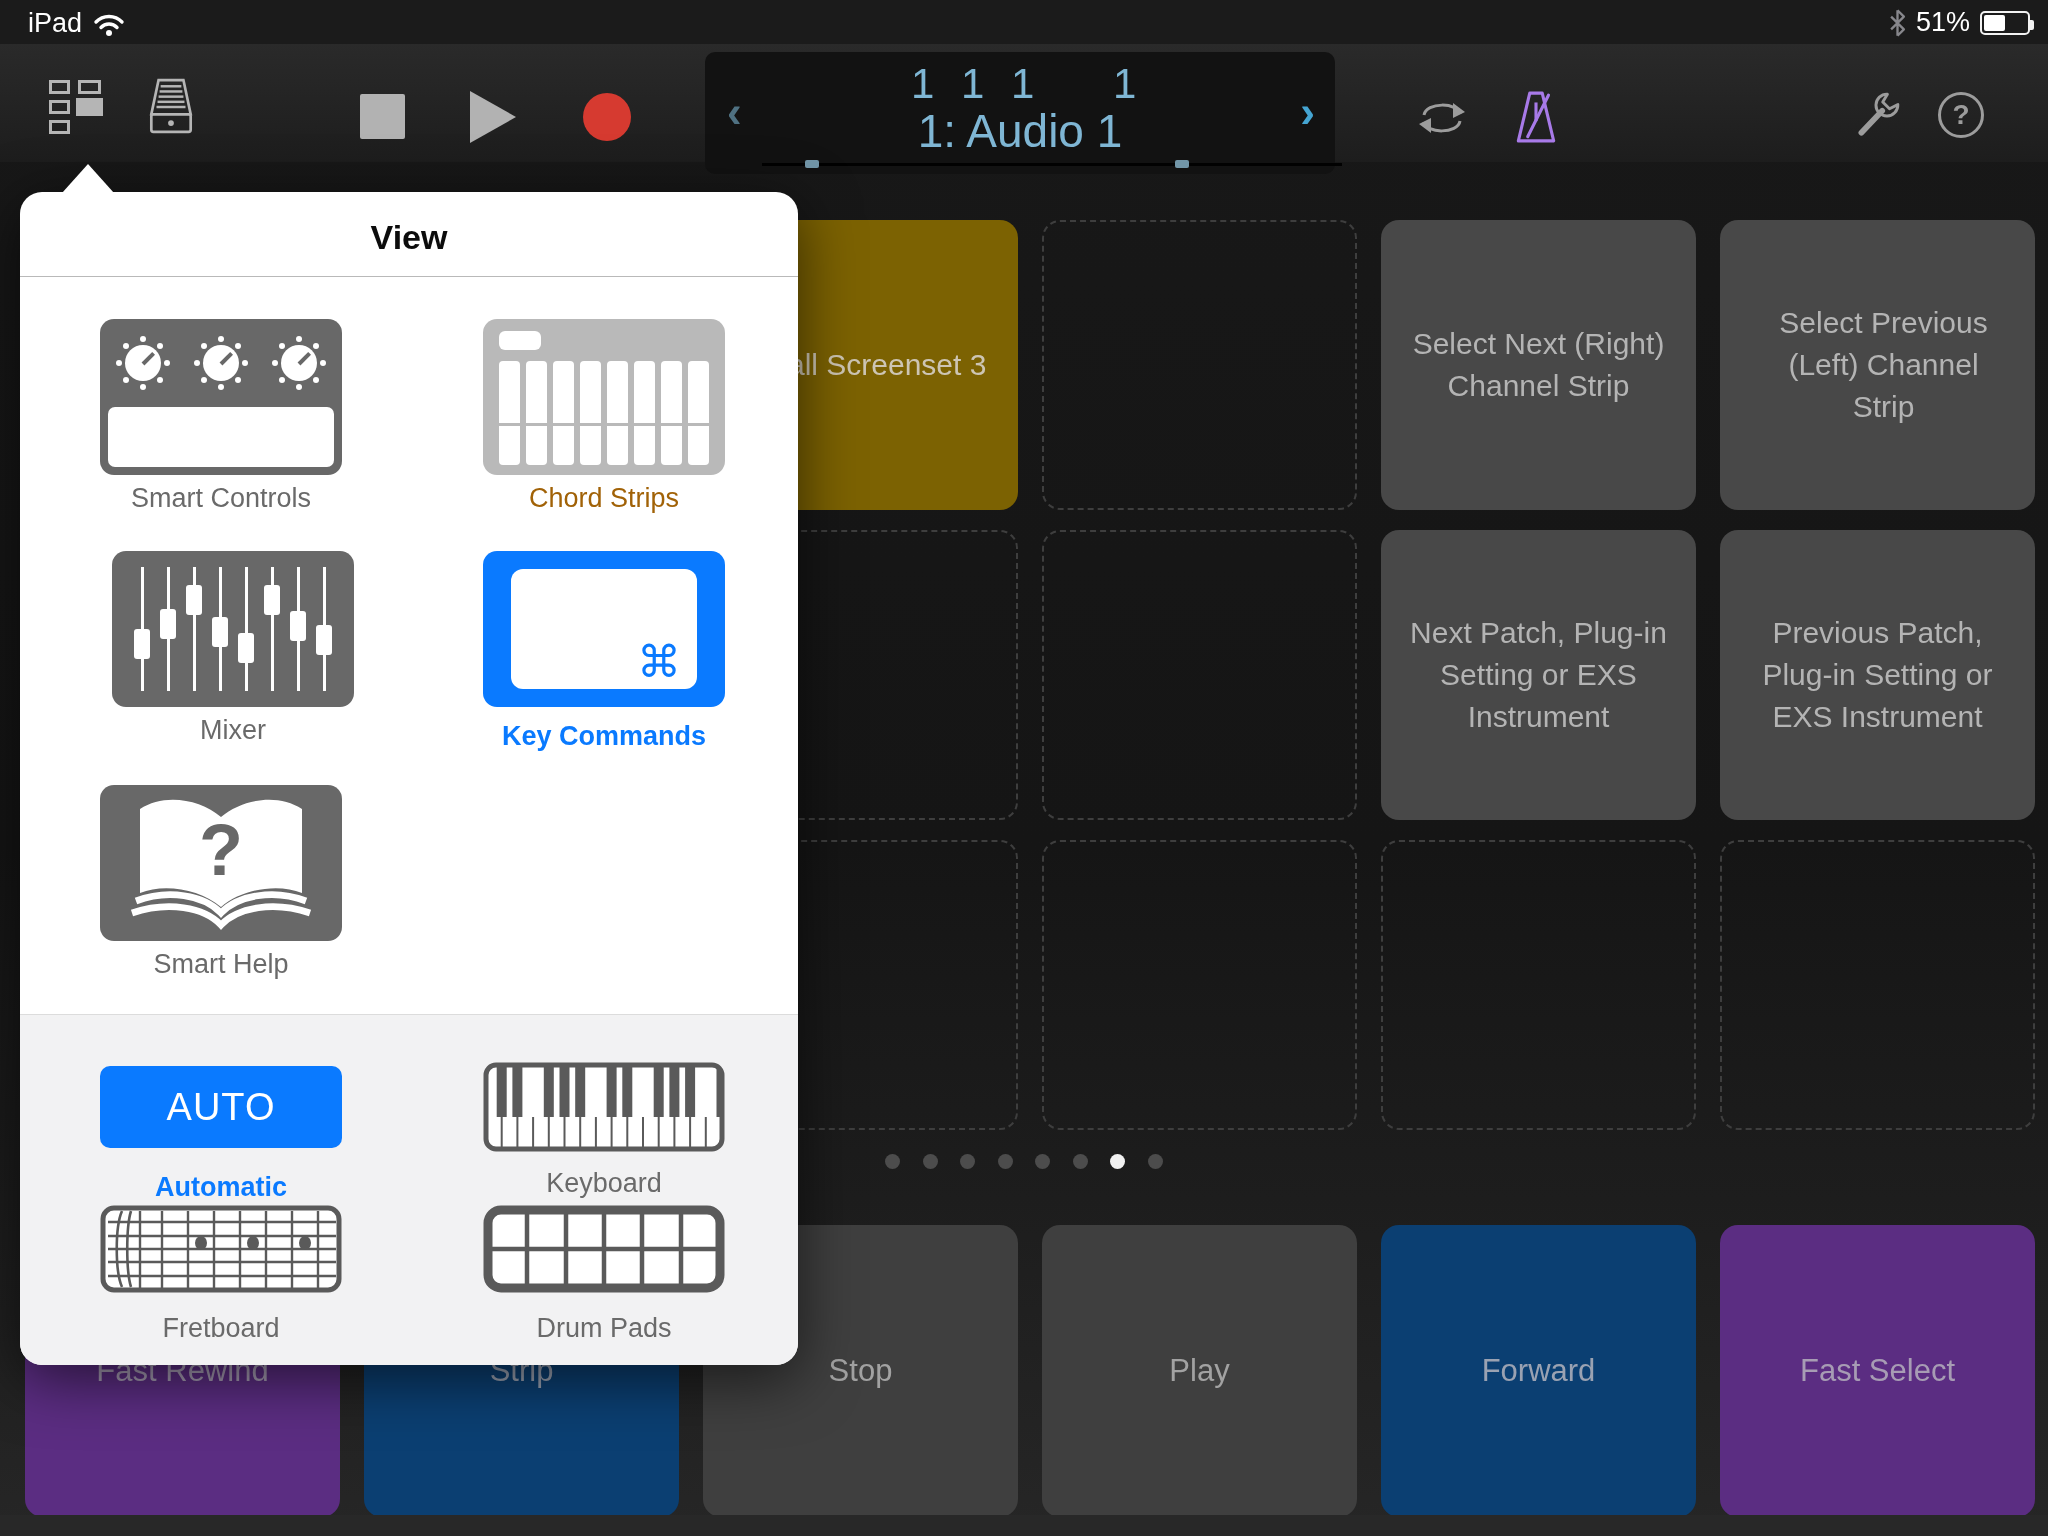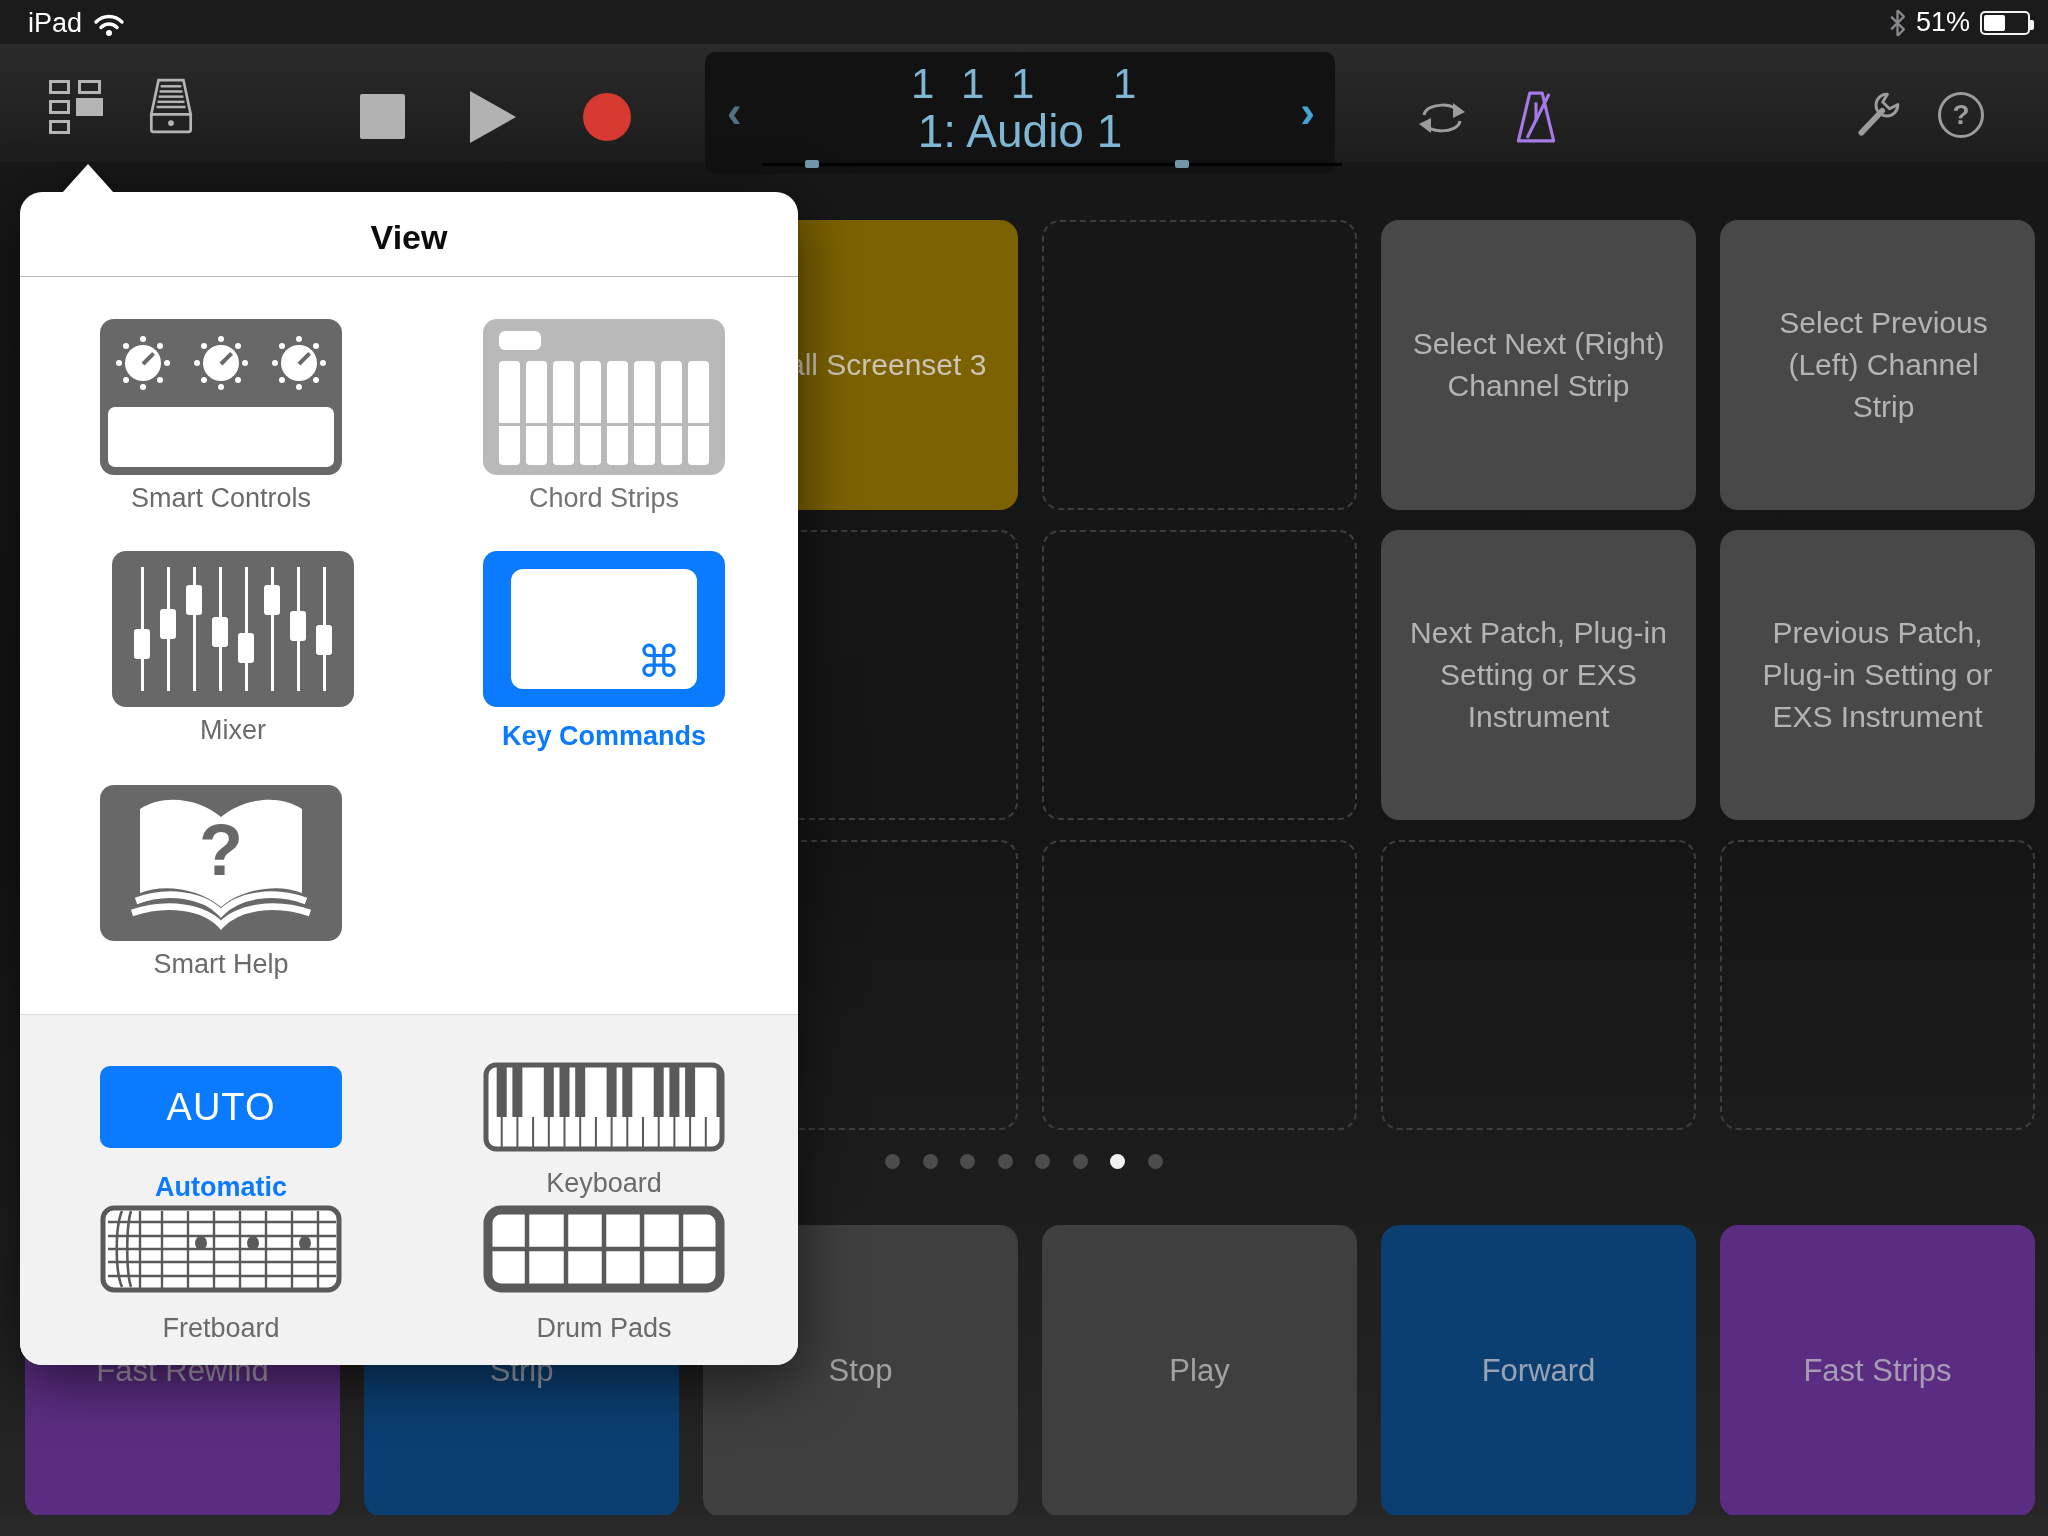--- a/index.html
+++ b/index.html
@@ -60,21 +60,21 @@
 
   
   .popover{position:absolute;left:20px;top:192px;width:778px;height:1173px;background:#fff;border-radius:22px;z-index:10;box-shadow:0 14px 60px rgba(0,0,0,.6);}
   .pop-arrow{position:absolute;left:62px;top:164px;width:0;height:0;border-left:26px solid transparent;border-right:26px solid transparent;border-bottom:29px solid #fff;z-index:11;}
   .pop-title{position:absolute;left:0;top:26px;width:100%;text-align:center;font-size:34px;font-weight:700;color:#0c0c0c;}
   .pop-div{position:absolute;left:0;top:84px;width:100%;height:1px;background:#b9b9b9;}
   .pop-footer{position:absolute;left:0;top:822px;width:100%;height:351px;background:#f2f2f3;border-top:1px solid #dcdcdc;border-radius:0 0 22px 22px;}
   .pitem{position:absolute;}
   .pbox{position:relative;width:242px;height:156px;border-radius:14px;cursor:pointer;}
   .plabel{position:absolute;left:-60px;width:362px;text-align:center;font-size:27px;color:#6a6a6a;}
-  .plabel.dis{color:#737373;}
+  .plabel.dis{color:#a16207;}
   .plabel.blue{color:#0a7aff;font-weight:700;}
   .gray-box{background:#686868;}
   .lgray-box{background:#b9b9b9;}
   .blue-box{background:#0a7aff;}
 
   
   .sc-panel{position:absolute;left:8px;right:8px;bottom:8px;height:60px;background:#fff;border-radius:7px;}
   .knob{position:absolute;top:26px;width:36px;height:36px;border-radius:50%;background:#fff;}
   .knob::before{content:'';position:absolute;left:16px;top:4px;width:4px;height:15px;background:#686868;transform-origin:50% 100%;transform:rotate(45deg);}
   .knob::after{content:'';position:absolute;left:16px;top:16px;width:4px;height:4px;border-radius:50%;background:transparent;
@@ -216,21 +216,21 @@
     <span class="dot active"></span>
     <span class="dot"></span>
   </div>
 
   <div>
     <div class="tbtn2 t-purple" style="left:25px;">Fast Rewind</div>
     <div class="tbtn2 t-blue" style="left:364px;">Strip</div>
     <div class="tbtn2 t-gray" style="left:703px;">Stop</div>
     <div class="tbtn2 t-gray" style="left:1042px;">Play</div>
     <div class="tbtn2 t-blue" style="left:1381px;">Forward</div>
-    <div class="tbtn2 t-purple" style="left:1720px;">Fast Strips</div>
+    <div class="tbtn2 t-purple" style="left:1720px;">Fast Select</div>
   </div>
   <div class="bottomstrip"></div>
 
   <div class="pop-arrow"></div>
 
   <div class="popover">
     <div class="pop-title">View</div>
     <div class="pop-div"></div>
     <div class="pop-footer"></div>
 

